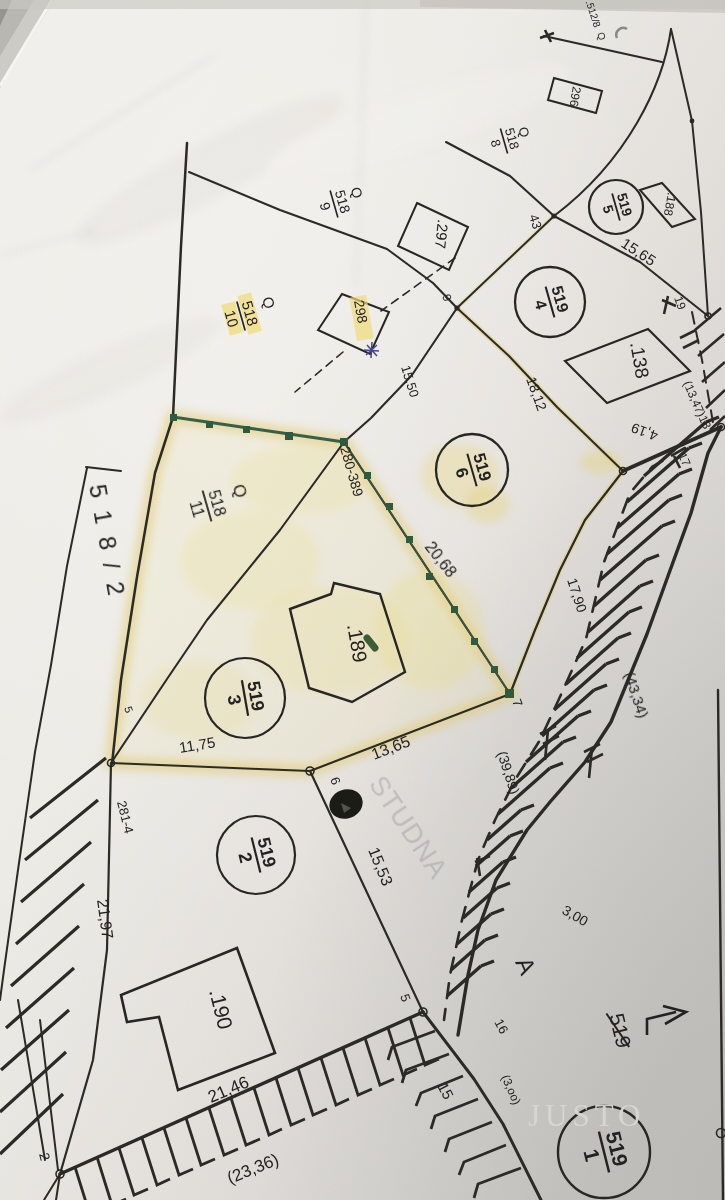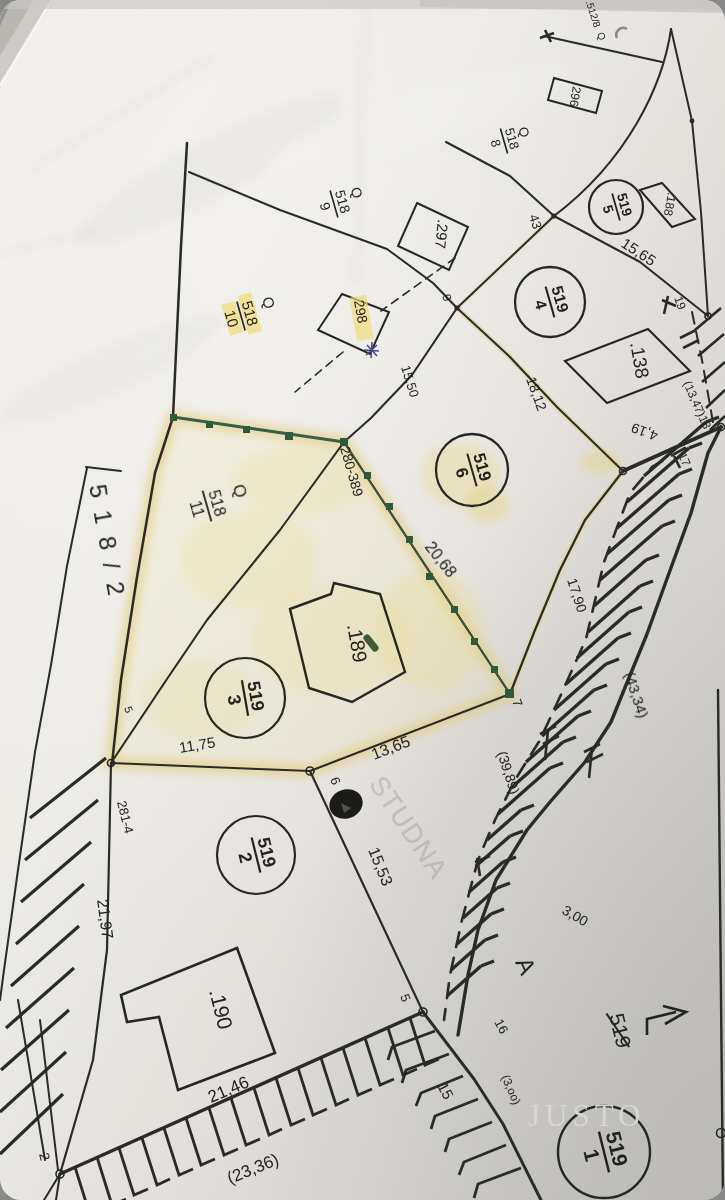--- a/index.html
+++ b/index.html
@@ -1,16 +1,16 @@
 <!DOCTYPE html>
 <html><head>
 <meta charset="utf-8">
 <style>
   html,body{margin:0;padding:0;background:#888;}
-  #page{width:725px;height:1200px;overflow:hidden;position:relative;font-family:"Liberation Sans",sans-serif;border-radius:21px;}
+  #page{width:725px;height:1200px;overflow:hidden;position:relative;font-family:"Liberation Sans",sans-serif;}
   svg{display:block;}
 </style>
 </head>
 <body>
 <div id="page">
 <svg width="725" height="1200" viewBox="0 0 725 1200" xmlns="http://www.w3.org/2000/svg">
 <defs>
   <linearGradient id="paper" x1="0.05" y1="0.05" x2="0.95" y2="0.85">
     <stop offset="0" stop-color="#f0eeea"></stop>
     <stop offset="0.35" stop-color="#ecebe6"></stop>

